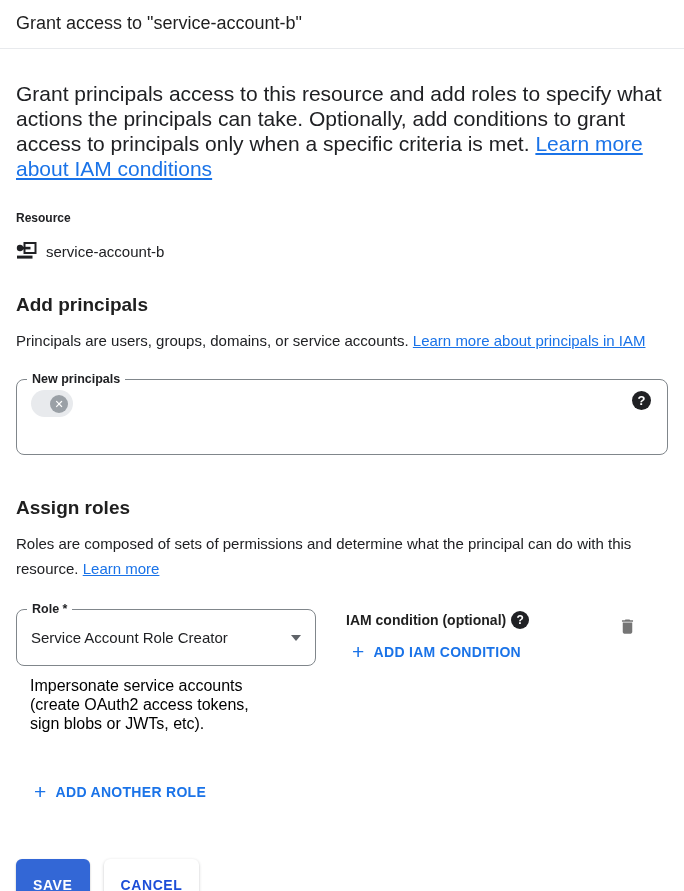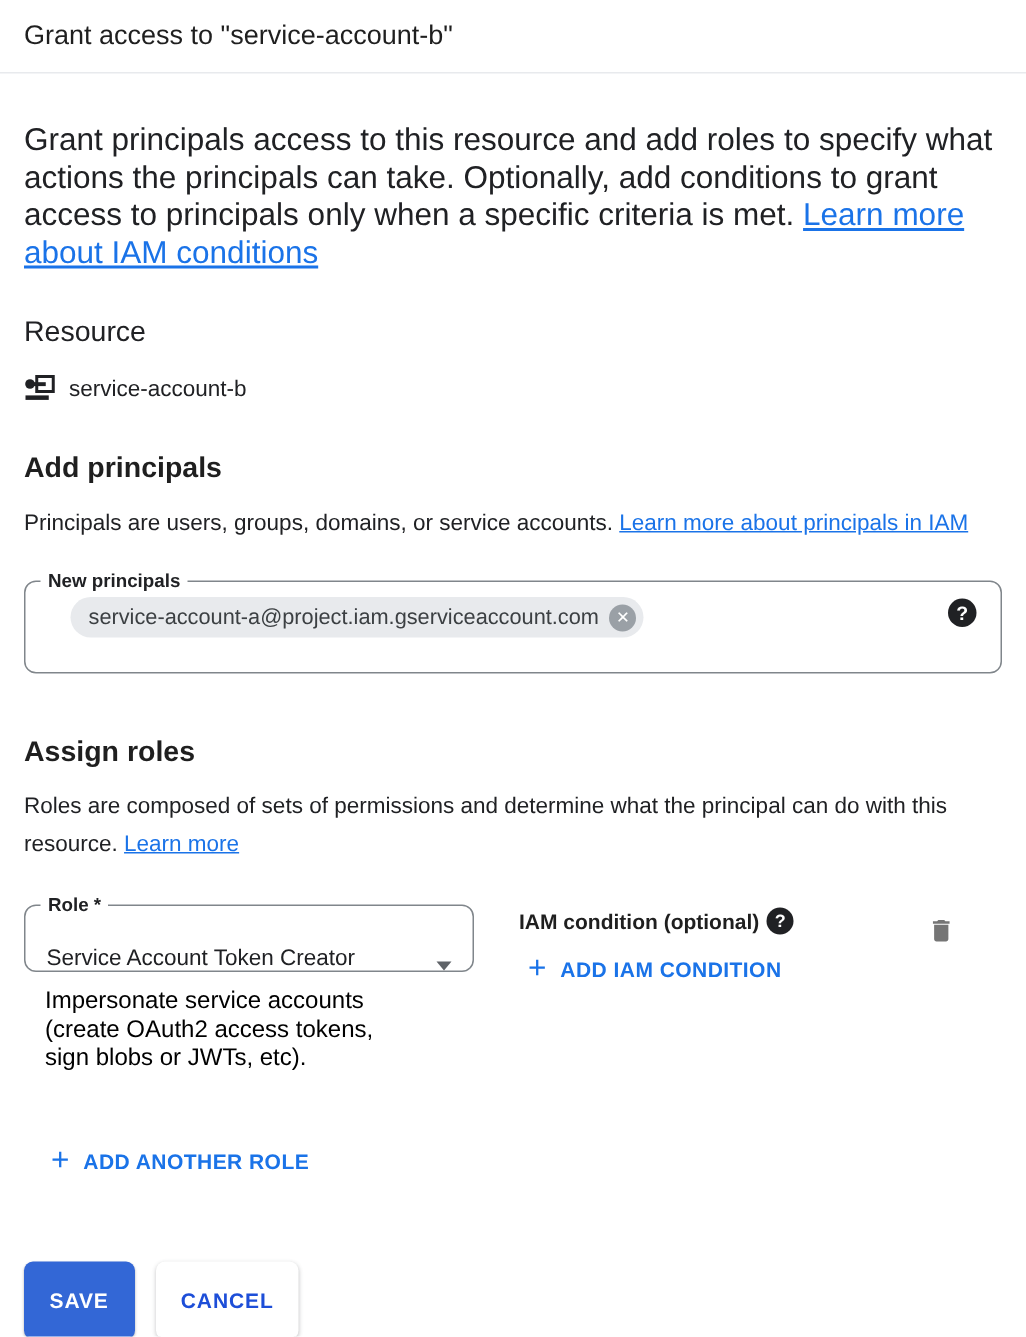--- a/index.html
+++ b/index.html
@@ -11,21 +11,21 @@
     overflow: hidden;
   }
   .header { padding: 12px 16px 13px; border-bottom: 1px solid #e8eaed; }
   .header h1 { font-size: 18px; font-weight: 400; color: #1f1f1f; line-height: 23px; }
   .content { padding: 0 16px; }
 
   a.link { color: #1a73e8; text-decoration: underline; cursor: pointer; }
 
   .intro { margin-top: 32px; font-size: 21px; line-height: 25px; max-width: 650px; }
 
-  .resource-heading { margin-top: 30px; font-size: 19px; font-weight: 400; }
+  .resource-heading { margin-top: 30px; font-size: 12px; font-weight: 700; }
   .resource-row { margin-top: 17px; display: flex; align-items: center; gap: 9px; font-size: 15px; }
   .sa-icon { display: inline-flex; }
 
   h2.section-heading { margin-top: 34px; font-size: 19px; font-weight: 700; color: #1f1f1f; }
   h2.assign { margin-top: 42px; }
   .section-desc { margin-top: 12px; font-size: 15px; line-height: 25px; max-width: 650px; }
 
   .fieldset {
     position: relative;
     border: 1px solid #80868b;
@@ -37,21 +37,21 @@
     top: -9px;
     left: 10px;
     background: #fff;
     padding: 0 5px;
     font-size: 12.5px;
     font-weight: 700;
     color: #202124;
     line-height: 17px;
     white-space: nowrap;
   }
-  .principals-box { margin-top: 26px; height: 62px; padding: 10px 30px; cursor: text; }
+  .principals-box { margin-top: 26px; height: 76px; padding: 10px 14px; cursor: text; }
   .principals-inner { display: flex; align-items: flex-start; }
   .chip {
     display: inline-flex;
     align-items: center;
     background: #e8eaed;
     border-radius: 14px;
     height: 27px;
     padding: 0 5px 0 12px;
     font-size: 14.5px;
     color: #3c4043;
@@ -85,23 +85,23 @@
     line-height: 19px;
     text-align: center;
     cursor: pointer;
     flex: none;
   }
   .principals-box .help-badge { position: absolute; right: 16px; top: 11px; }
 
   .role-row { margin-top: 28px; display: flex; align-items: flex-start; }
   .role-col { width: 300px; flex: none; }
   .role-select {
-    height: 45px;
+    height: 57px;
     display: flex;
-    align-items: flex-end;
+    align-items: center;
     justify-content: space-between;
     padding: 0 14px;
     cursor: pointer;
   }
   .role-value { font-size: 15px; color: #202124; }
   .dd-arrow {
     width: 0; height: 0;
     border-left: 5px solid transparent;
     border-right: 5px solid transparent;
     border-top: 6px solid #5f6368;
@@ -184,36 +184,35 @@
       <span>service-account-b</span>
     </div>
 
     <h2 class="section-heading">Add principals</h2>
     <p class="section-desc"><span>Principals are users, groups, domains, or service accounts. </span><a class="link">Learn more about principals in IAM</a></p>
 
     <div class="fieldset principals-box">
       <span class="legend">New principals</span>
       <div class="principals-inner">
         <span class="chip">
-          <span>service-account-a@project.iam.gserviceaccount.com</span>
           <span class="chip-close">✕</span>
         </span>
         <input class="principals-input" value="" style="">
       </div>
       <span class="help-badge">?</span>
     </div>
 
     <h2 class="section-heading assign">Assign roles</h2>
     <p class="section-desc"><span>Roles are composed of sets of permissions and determine what the principal can do with this resource. </span><a class="link">Learn more</a></p>
 
     <div class="role-row">
       <div class="role-col">
         <div class="fieldset role-select">
           <span class="legend">Role *</span>
-          <span class="role-value">Service Account Token Creator</span>
+          <span class="role-value">Service Account Role Creator</span>
           <span class="dd-arrow"></span>
         </div>
         <p class="role-help">Impersonate service accounts (create OAuth2 access tokens, sign blobs or JWTs, etc).</p>
       </div>
 
       <div class="cond-col">
         <div class="cond-label-row">
           <span>IAM condition (optional)</span>
           <span class="help-badge">?</span>
         </div>

